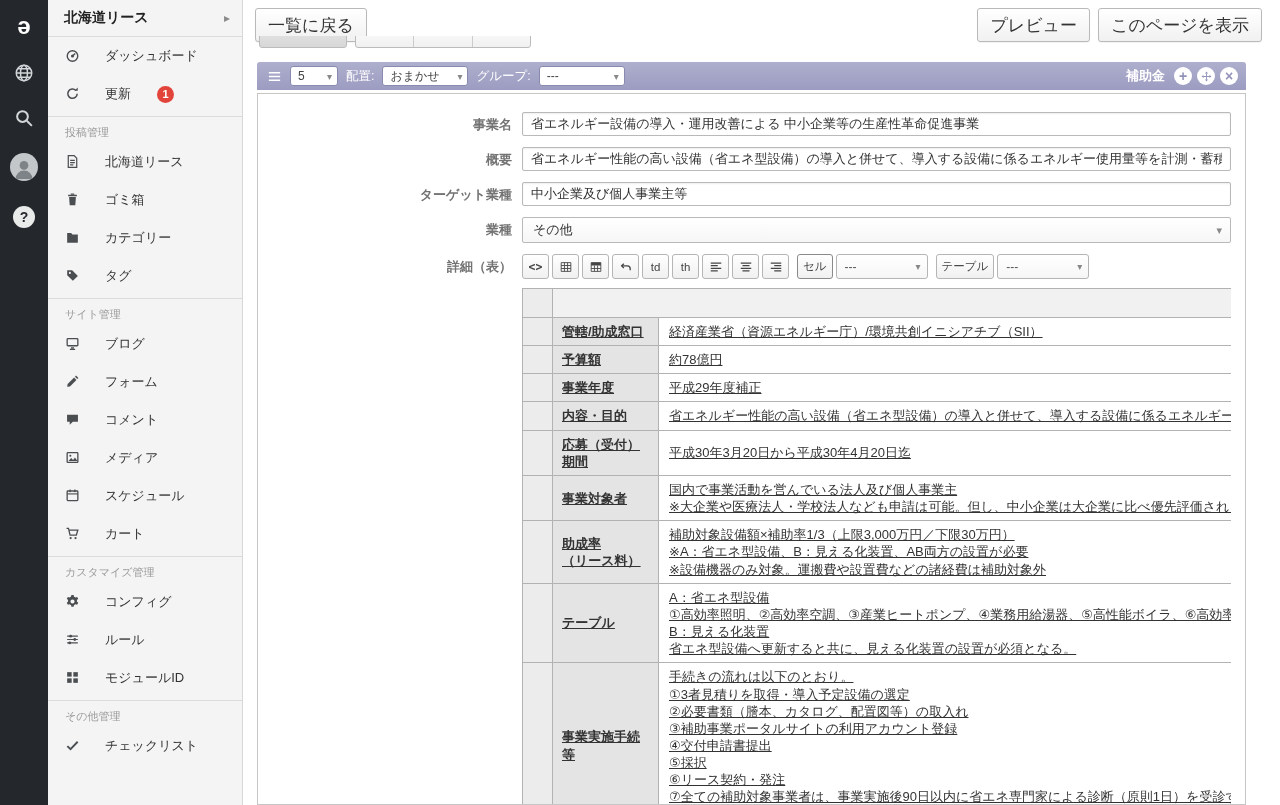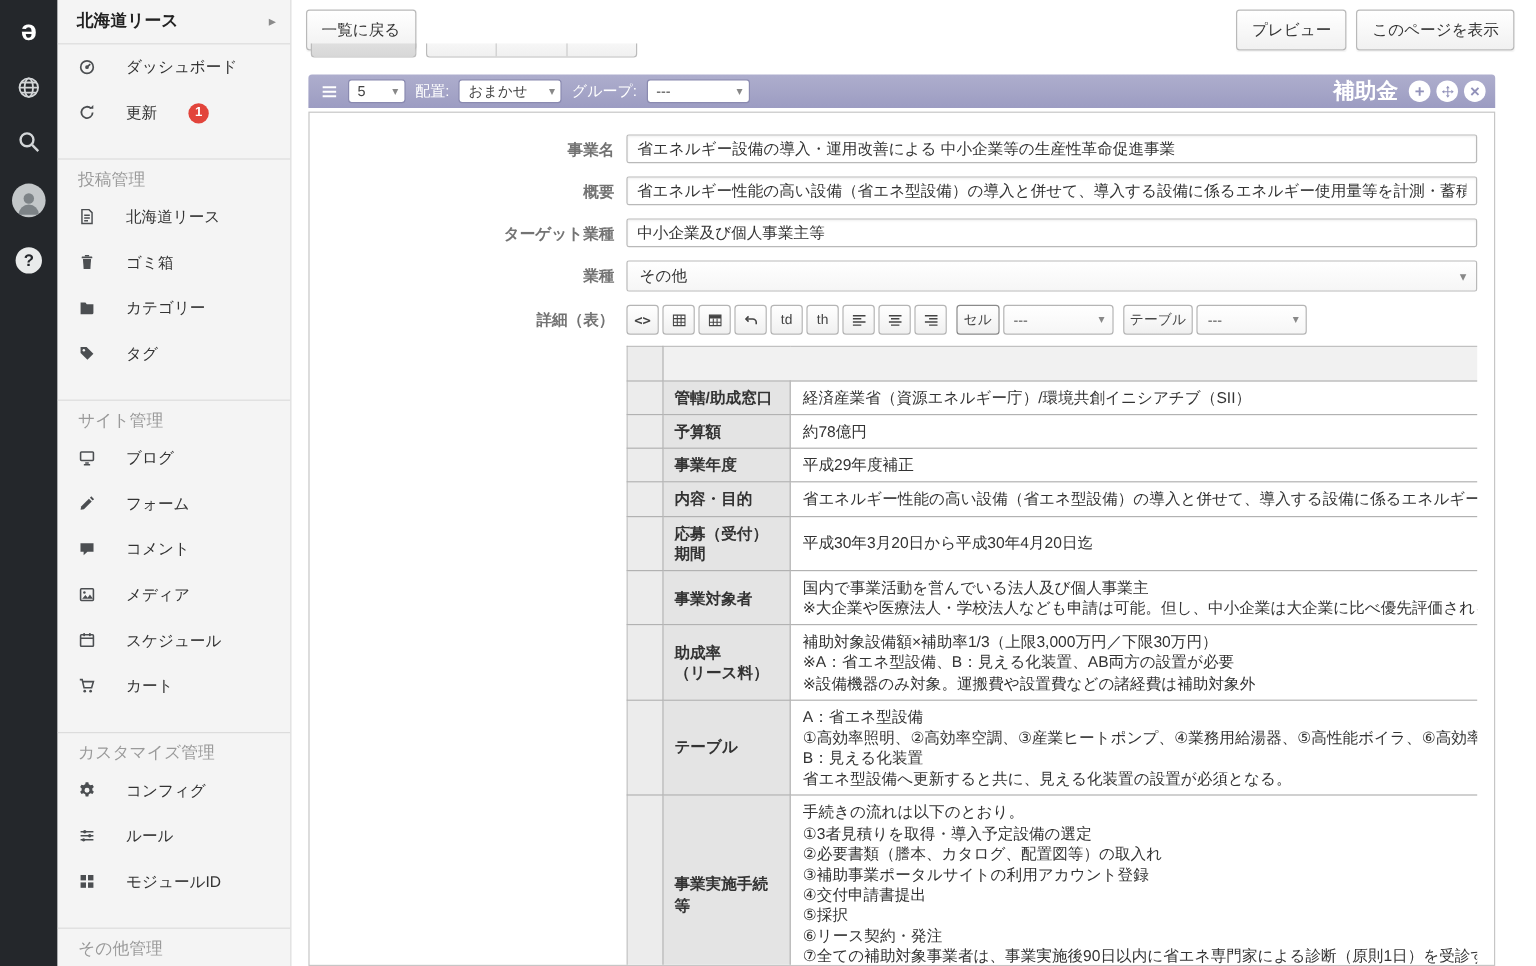--- a/index.html
+++ b/index.html
@@ -16,47 +16,47 @@
   .rail-avatar svg { width:24px; height:24px; display:block; }
   .rail-help { width:22px; height:22px; border-radius:50%; background:#e9ebeb; color:#24272b; font-weight:bold; font-size:14px; display:flex; align-items:center; justify-content:center; cursor:pointer; }
 
   
   .sidebar { width:195px; background:#f4f4f4; border-right:1px solid #d8d8d8; flex-shrink:0; overflow:hidden; }
   .sb-header { height:37px; display:flex; align-items:center; justify-content:space-between; padding:0 12px 0 16px; border-bottom:1px solid #dcdcdc; font-weight:bold; font-size:14px; color:#222; cursor:pointer; }
   .sb-header .chev { color:#8a8a8a; font-size:12px; }
   .sb-item { height:38px; display:flex; align-items:center; gap:24px; padding:0 10px 0 17px; font-size:13px; color:#333; cursor:pointer; }
   .sb-icon { width:16px; height:16px; color:#4b4e51; display:inline-flex; flex-shrink:0; }
   .sb-icon svg { width:15px; height:15px; display:block; }
-  .sb-section-label { font-size:14px; color:#9a9a9a; padding:8px 0 3px 17px; border-top:1px solid #dcdcdc; margin-top:19px; }
+  .sb-section-label { font-size:11px; color:#9a9a9a; padding:8px 0 3px 17px; border-top:1px solid #dcdcdc; margin-top:3px; }
   .sb-badge { background:#e2443b; color:#fff; font-size:11px; min-width:17px; height:17px; border-radius:9px; display:inline-flex; align-items:center; justify-content:center; padding:0 4px; font-weight:bold; margin-left:2px; }
 
   
   .main { flex:1; min-width:0; display:flex; flex-direction:column; background:#fff; }
   .topbar { height:36px; display:flex; align-items:flex-start; justify-content:space-between; padding:8px 18px 0 12px; }
-  .btn { display:inline-flex; align-items:center; justify-content:center; background:linear-gradient(#ffffff,#f1f1f1); border:1px solid #b9b9b9; border-radius:3px; padding:16px 12px; height:24px; font-size:13px; color:#333; cursor:pointer; box-shadow:0 1px 1px rgba(0,0,0,.05); white-space:nowrap; }
+  .btn { display:inline-flex; align-items:center; justify-content:center; background:linear-gradient(#ffffff,#f1f1f1); border:1px solid #b9b9b9; border-radius:3px; padding:16px 12px; height:24px; font-size:17px; color:#333; cursor:pointer; box-shadow:0 1px 1px rgba(0,0,0,.05); white-space:nowrap; }
   .topbar-right { display:flex; gap:8px; }
   .content { flex:1; min-height:0; padding:0 34px 0 14px; display:flex; flex-direction:column; overflow:hidden; }
 
   
   .cutoff-row { height:14px; overflow:hidden; position:relative; margin-bottom:12px; flex-shrink:0; }
   .cutoff-row .co { position:absolute; top:-14px; height:26px; border:1px solid #bbb; border-radius:3px; }
   .co-select { left:2px; width:88px; background:linear-gradient(#e9e9e9,#d7d7d7); }
   .co-group { left:98px; width:176px; background:linear-gradient(#fff,#f0f0f0); display:flex; }
   .co-group i { flex:1; border-right:1px solid #ccc; } .co-group i:last-child{border-right:none;}
 
   
   .unit-bar { height:28px; flex-shrink:0; background:linear-gradient(#aeaecd,#9c9cc2); border-radius:3px 3px 0 0; display:flex; align-items:center; padding:0 8px 0 10px; gap:8px; color:#fff; }
   .hamburger { width:15px; height:15px; cursor:move; color:#fff; flex-shrink:0; }
   .hamburger svg{width:15px;height:15px;display:block;}
   .bar-select { background:#fff; border:1px solid #8a8ab0; border-radius:3px; height:20px; display:flex; align-items:center; justify-content:space-between; padding:0 5px 0 7px; color:#444; font-size:12px; cursor:pointer; }
   .bar-select .chev { color:#888; font-size:10px; margin-left:6px; }
   .w-count { width:48px; } .w-med { width:86px; }
   .bar-label { font-size:12.5px; font-weight:normal; }
   .unit-bar-right { margin-left:auto; display:flex; align-items:center; gap:5px; }
-  .unit-type { font-weight:bold; font-size:18px; margin-right:4px; }
+  .unit-type { font-weight:bold; font-size:13px; margin-right:4px; }
   .circle-btn { width:18px; height:18px; border-radius:50%; background:#fff; color:#9292ba; display:flex; align-items:center; justify-content:center; font-weight:bold; font-size:14px; line-height:1; cursor:pointer; }
   .circle-btn svg { width:11px; height:11px; display:block; }
 
   
   .unit-panel { margin-top:3px; flex:1; min-height:0; background:#fff; border:1px solid #c6c6c6; padding:18px 14px 0 0; overflow:hidden; }
   .form-row { display:flex; margin-bottom:11px; }
   .form-label { width:264px; flex-shrink:0; text-align:right; padding-right:10px; font-weight:bold; font-size:13px; padding-top:4px; color:#737373; }
   .form-control { flex:1; min-width:0; }
   .text-input { width:100%; height:24px; border:1px solid #b9b9b9; border-radius:2px; padding:0 8px; font-size:13px; color:#333; box-shadow:inset 0 1px 2px rgba(0,0,0,.07); font-family:inherit; background:#fff; }
   .select-box { height:26px; border:1px solid #b9b9b9; border-radius:2px; background:linear-gradient(#fff,#f6f6f6); display:flex; align-items:center; justify-content:space-between; padding:0 8px 0 10px; cursor:pointer; }
@@ -68,21 +68,21 @@
   .tb-btn svg { width:14px; height:14px; display:block; }
   .tb-code { font-family:"DejaVu Sans Mono",monospace; font-weight:bold; }
   .tb-cell { margin-left:5px; border-color:#8a8a8a; }
   .tb-table { margin-left:5px; }
   .tb-select { width:92px; height:25px; background:linear-gradient(#fff,#f6f6f6); border:1px solid #b5b5b5; border-radius:3px; display:flex; align-items:center; justify-content:space-between; padding:0 6px 0 8px; font-size:12px; color:#555; cursor:pointer; }
   .tb-select .chev { color:#888; font-size:10px; }
 
   
   .table-wrap { margin-top:9px; overflow:hidden; }
   table.detail { border-collapse:collapse; table-layout:fixed; width:1600px; }
-  table.detail td, table.detail th { border:1px solid #b2b2b2; }
+  table.detail td, table.detail th { border:1px solid #b2b2b2;text-decoration:underline; }
   .dt-handle { background:#ececec; }
   .dt-head-handle { background:#ececec; height:29px; }
   .dt-head-span { background:#f1f1f1; }
   th.dt-label { background:#e4e4e4; font-weight:bold; text-align:left; padding:5px 9px; font-size:13px; vertical-align:middle; white-space:pre-line; line-height:1.32; color:#333; }
   td.dt-content { background:#fff; padding:5px 10px; font-size:13px; line-height:1.32; white-space:pre; vertical-align:middle; color:#333; }
 </style>
 </head>
 <body>
 
 <div class="app">

